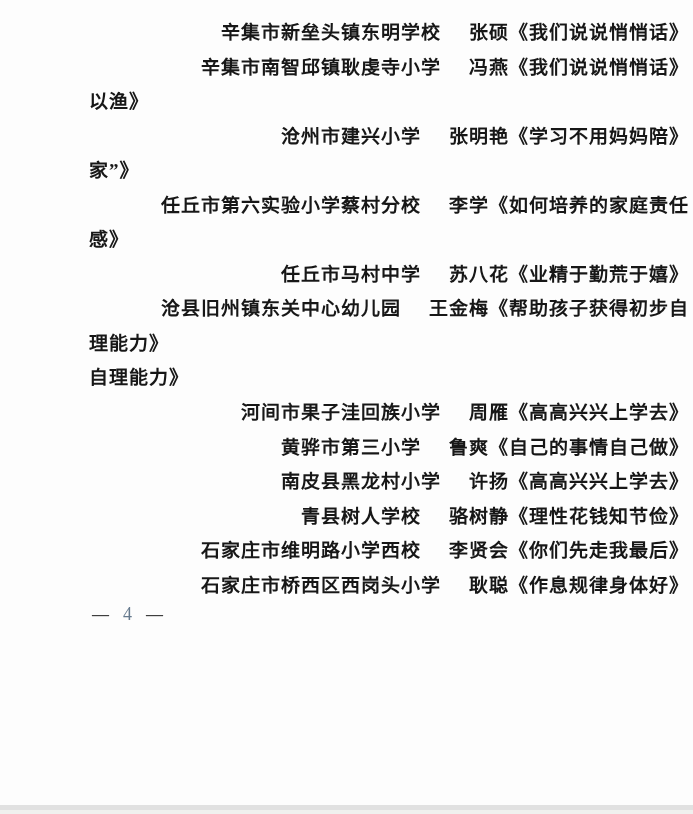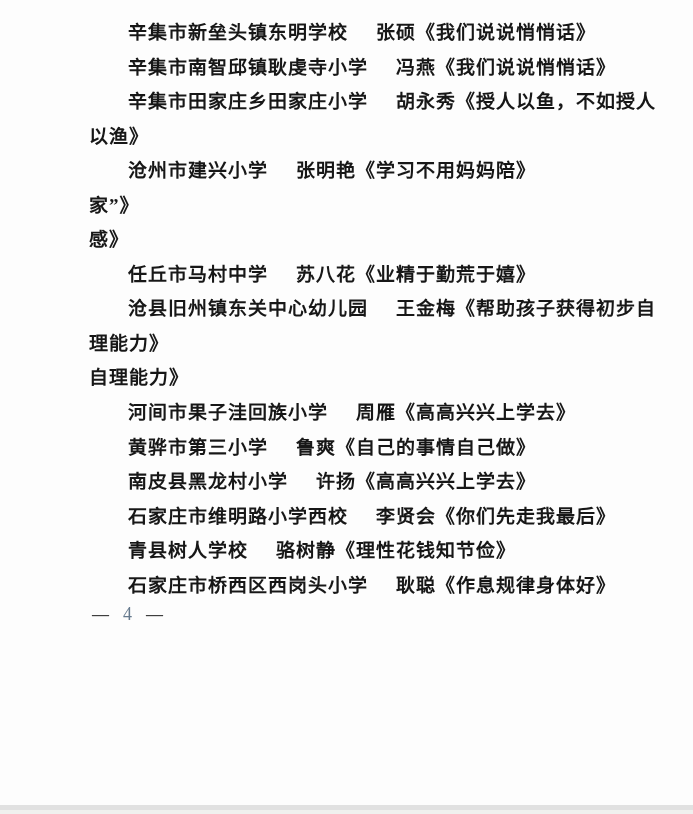--- a/index.html
+++ b/index.html
@@ -25,20 +25,21 @@
     height: 34.55px;
     line-height: 34.55px;
     font-size: 19px;
     font-weight: bold;
     letter-spacing: 1px;
     white-space: nowrap;
     overflow: visible;
   }
   .line.indent {
     padding-left: 39px;
+    text-align: right;
   }
   .author {
     margin-left: 28px;
   }
   .footer {
     margin-top: 2px;
     padding-left: 3px;
     height: 18px;
     line-height: 18px;
     font-size: 17px;
@@ -75,51 +76,51 @@
 </head>
 <body>
 
 <div class="page">
   <div class="content">
 
     <div class="line indent"><span>辛集市新垒头镇东明学校</span><span class="author">张硕</span><span>《我们说说悄悄话》</span></div>
 
     <div class="line indent"><span>辛集市南智邱镇耿虔寺小学</span><span class="author">冯燕</span><span>《我们说说悄悄话》</span></div>
 
-    <div class="line indent"><span>辛集市田家庄乡田家庄小学</span><span class="author">胡永秀</span><span>《授人以鱼，不如授人</span></div>
 
     <div class="line"><span>以渔》</span></div>
 
     <div class="line indent"><span>沧州市建兴小学</span><span class="author">张明艳</span><span>《学习不用妈妈陪》</span></div>
 
 
     <div class="line"><span>家”》</span></div>
 
+    <div class="line indent"><span>任丘市第六实验小学蔡村分校</span><span class="author">李学</span><span>《如何培养的家庭责任</span></div>
 
     <div class="line"><span>感》</span></div>
 
     <div class="line indent"><span>任丘市马村中学</span><span class="author">苏八花</span><span>《业精于勤荒于嬉》</span></div>
 
 
     <div class="line indent"><span>沧县旧州镇东关中心幼儿园</span><span class="author">王金梅</span><span>《帮助孩子获得初步自</span></div>
 
     <div class="line"><span>理能力》</span></div>
 
 
     <div class="line"><span>自理能力》</span></div>
 
     <div class="line indent"><span>河间市果子洼回族小学</span><span class="author">周雁</span><span>《高高兴兴上学去》</span></div>
 
     <div class="line indent"><span>黄骅市第三小学</span><span class="author">鲁爽</span><span>《自己的事情自己做》</span></div>
 
     <div class="line indent"><span>南皮县黑龙村小学</span><span class="author">许扬</span><span>《高高兴兴上学去》</span></div>
 
+    <div class="line indent"><span>青县树人学校</span><span class="author">骆树静</span><span>《理性花钱知节俭》</span></div>
+
     <div class="line indent"><span>石家庄市维明路小学西校</span><span class="author">李贤会</span><span>《你们先走我最后》</span></div>
-
-    <div class="line indent"><span>青县树人学校</span><span class="author">骆树静</span><span>《理性花钱知节俭》</span></div>
 
     <div class="line indent"><span>石家庄市桥西区西岗头小学</span><span class="author">耿聪</span><span>《作息规律身体好》</span></div>
 
 
     <div class="footer"><span class="dash">—</span><span class="pagenum">4</span><span class="dash">—</span></div>
 
   </div>
 
   <div class="edge-band"></div>
   <div class="edge-below"></div>

